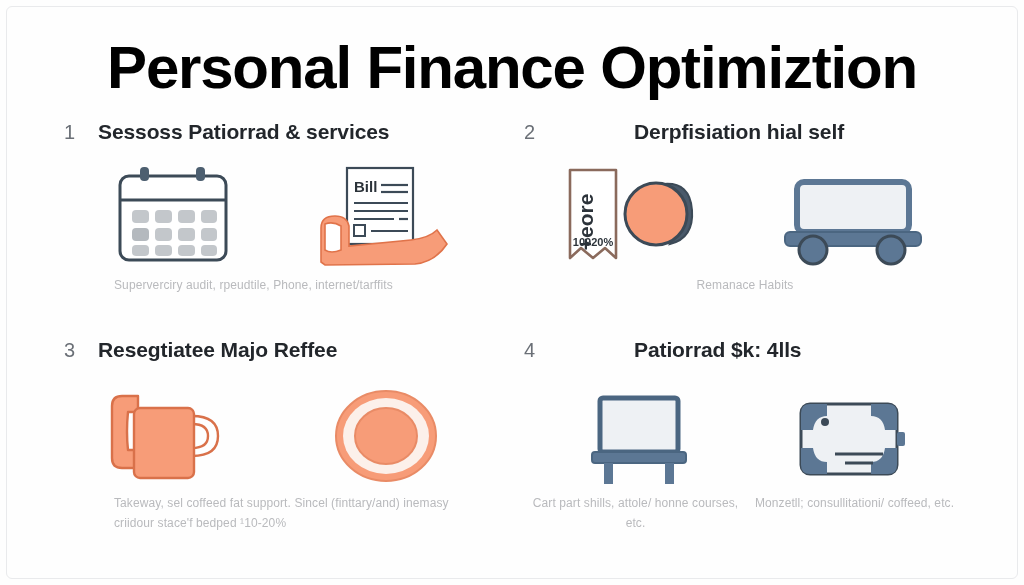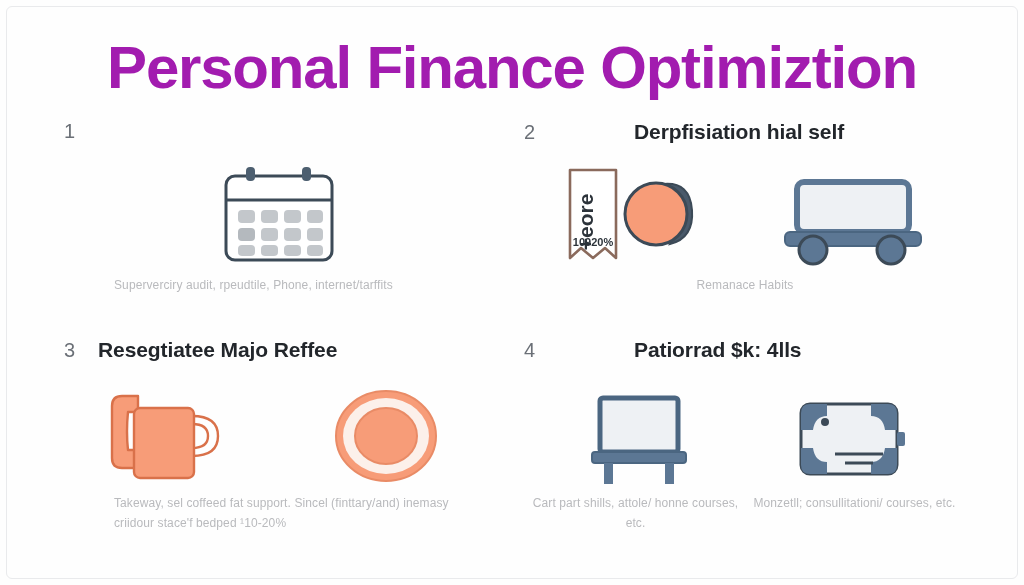--- a/index.html
+++ b/index.html
@@ -37,21 +37,21 @@
   .page-title {
     position: absolute;
     left: 0;
     right: 0;
     top: 36px;
     text-align: center;
     font-family: "Liberation Sans", sans-serif;
     font-weight: bold;
     font-size: 60px;
     letter-spacing: -1.2px;
-    color: #a21caf;
+    color: #000000;
     line-height: 1.05;
     white-space: nowrap;
   }
 
   .grid {
     position: absolute;
     left: 46px;
     top: 120px;
     width: 932px;
     height: 440px;
@@ -142,20 +142,21 @@
 <div class="poster">
   <div class="poster-frame"></div>
 
   <div class="page-title">Personal Finance Optimiztion</div>
 
   <div class="grid">
 
     <div class="section sec-1">
       <div class="sec-head">
         <span class="sec-num">1</span>
+        <span class="sec-title">Sessoss Patiorrad &amp; services</span>
       </div>
       <div class="sec-body">
         <div class="icon-row">
 
           <div class="icon-cell">
             <svg class="ico" width="122" height="100" viewBox="0 0 122 100">
               <rect x="8" y="10" width="106" height="84" rx="9" ry="9" fill="#ffffff" stroke="#3c4a57" stroke-width="3"></rect>
               <line x1="8" y1="34" x2="114" y2="34" stroke="#3c4a57" stroke-width="3"></line>
               <rect x="28" y="1" width="9" height="14" rx="4" fill="#4d5f70"></rect>
               <rect x="84" y="1" width="9" height="14" rx="4" fill="#4d5f70"></rect>
@@ -169,20 +170,39 @@
                 <rect x="66" y="62" width="17" height="13" rx="4"></rect>
                 <rect x="89" y="62" width="16" height="13" rx="4"></rect>
                 <rect x="20" y="79" width="17" height="11" rx="4"></rect>
                 <rect x="43" y="79" width="17" height="11" rx="4"></rect>
                 <rect x="66" y="79" width="17" height="11" rx="4"></rect>
                 <rect x="89" y="79" width="16" height="11" rx="4"></rect>
               </g>
             </svg>
           </div>
 
+          <div class="icon-cell">
+            <svg class="ico" width="150" height="102" viewBox="0 0 150 102">
+              <rect x="36" y="4" width="66" height="76" fill="#ffffff" stroke="#3c4a57" stroke-width="2.2"></rect>
+              <text x="43" y="28" font-family="Liberation Sans, sans-serif" font-size="15" font-weight="bold" fill="#2c333a">Bill</text>
+              <g stroke="#3c4a57" stroke-width="2.2">
+                <line x1="70" y1="21" x2="97" y2="21"></line>
+                <line x1="70" y1="28" x2="97" y2="28"></line>
+                <line x1="43" y1="39" x2="97" y2="39"></line>
+                <line x1="43" y1="47" x2="97" y2="47"></line>
+                <line x1="43" y1="55" x2="83" y2="55"></line>
+                <line x1="88" y1="55" x2="97" y2="55"></line>
+                <line x1="60" y1="67" x2="97" y2="67"></line>
+              </g>
+              <rect x="43" y="61" width="11" height="11" fill="none" stroke="#3c4a57" stroke-width="2"></rect>
+              <path d="M10 98 L10 64 Q10 52 24 52 Q36 52 38 62 L38 82 L100 76
+                       Q118 74 126 66 L136 80 Q124 98 104 100 L14 101 Z" fill="#f79c78" stroke="#e0734a" stroke-width="1.6"></path>
+              <path d="M14 60 Q22 57 30 62 L30 86 Q20 90 14 86 Z" fill="#ffffff" stroke="#e0734a" stroke-width="1.6"></path>
+            </svg>
+          </div>
 
         </div>
         <div class="cap-row">
           <div class="cap cap-wide">Superverciry audit, rpeudtile, Phone, internet/tarffits</div>
         </div>
       </div>
     </div>
 
     <div class="section sec-2">
       <div class="sec-head">
@@ -278,19 +298,19 @@
               <rect x="104" y="36" width="8" height="14" rx="2" fill="#5c7794"></rect>
               <circle cx="32" cy="26" r="4" fill="#3c4a57"></circle>
               <line x1="42" y1="58" x2="90" y2="58" stroke="#3c4a57" stroke-width="3"></line>
               <line x1="52" y1="67" x2="80" y2="67" stroke="#3c4a57" stroke-width="3"></line>
             </svg>
           </div>
 
         </div>
         <div class="cap-row">
           <div class="cap">Cart part shills, attole/ honne courses, etc.</div>
-          <div class="cap">Monzetll; consullitationi/ courses, etc.</div>
+          <div class="cap">Monzetll; consullitationi/ coffeed, etc.</div>
         </div>
       </div>
     </div>
 
   </div>
 </div>
 
 </body></html>

